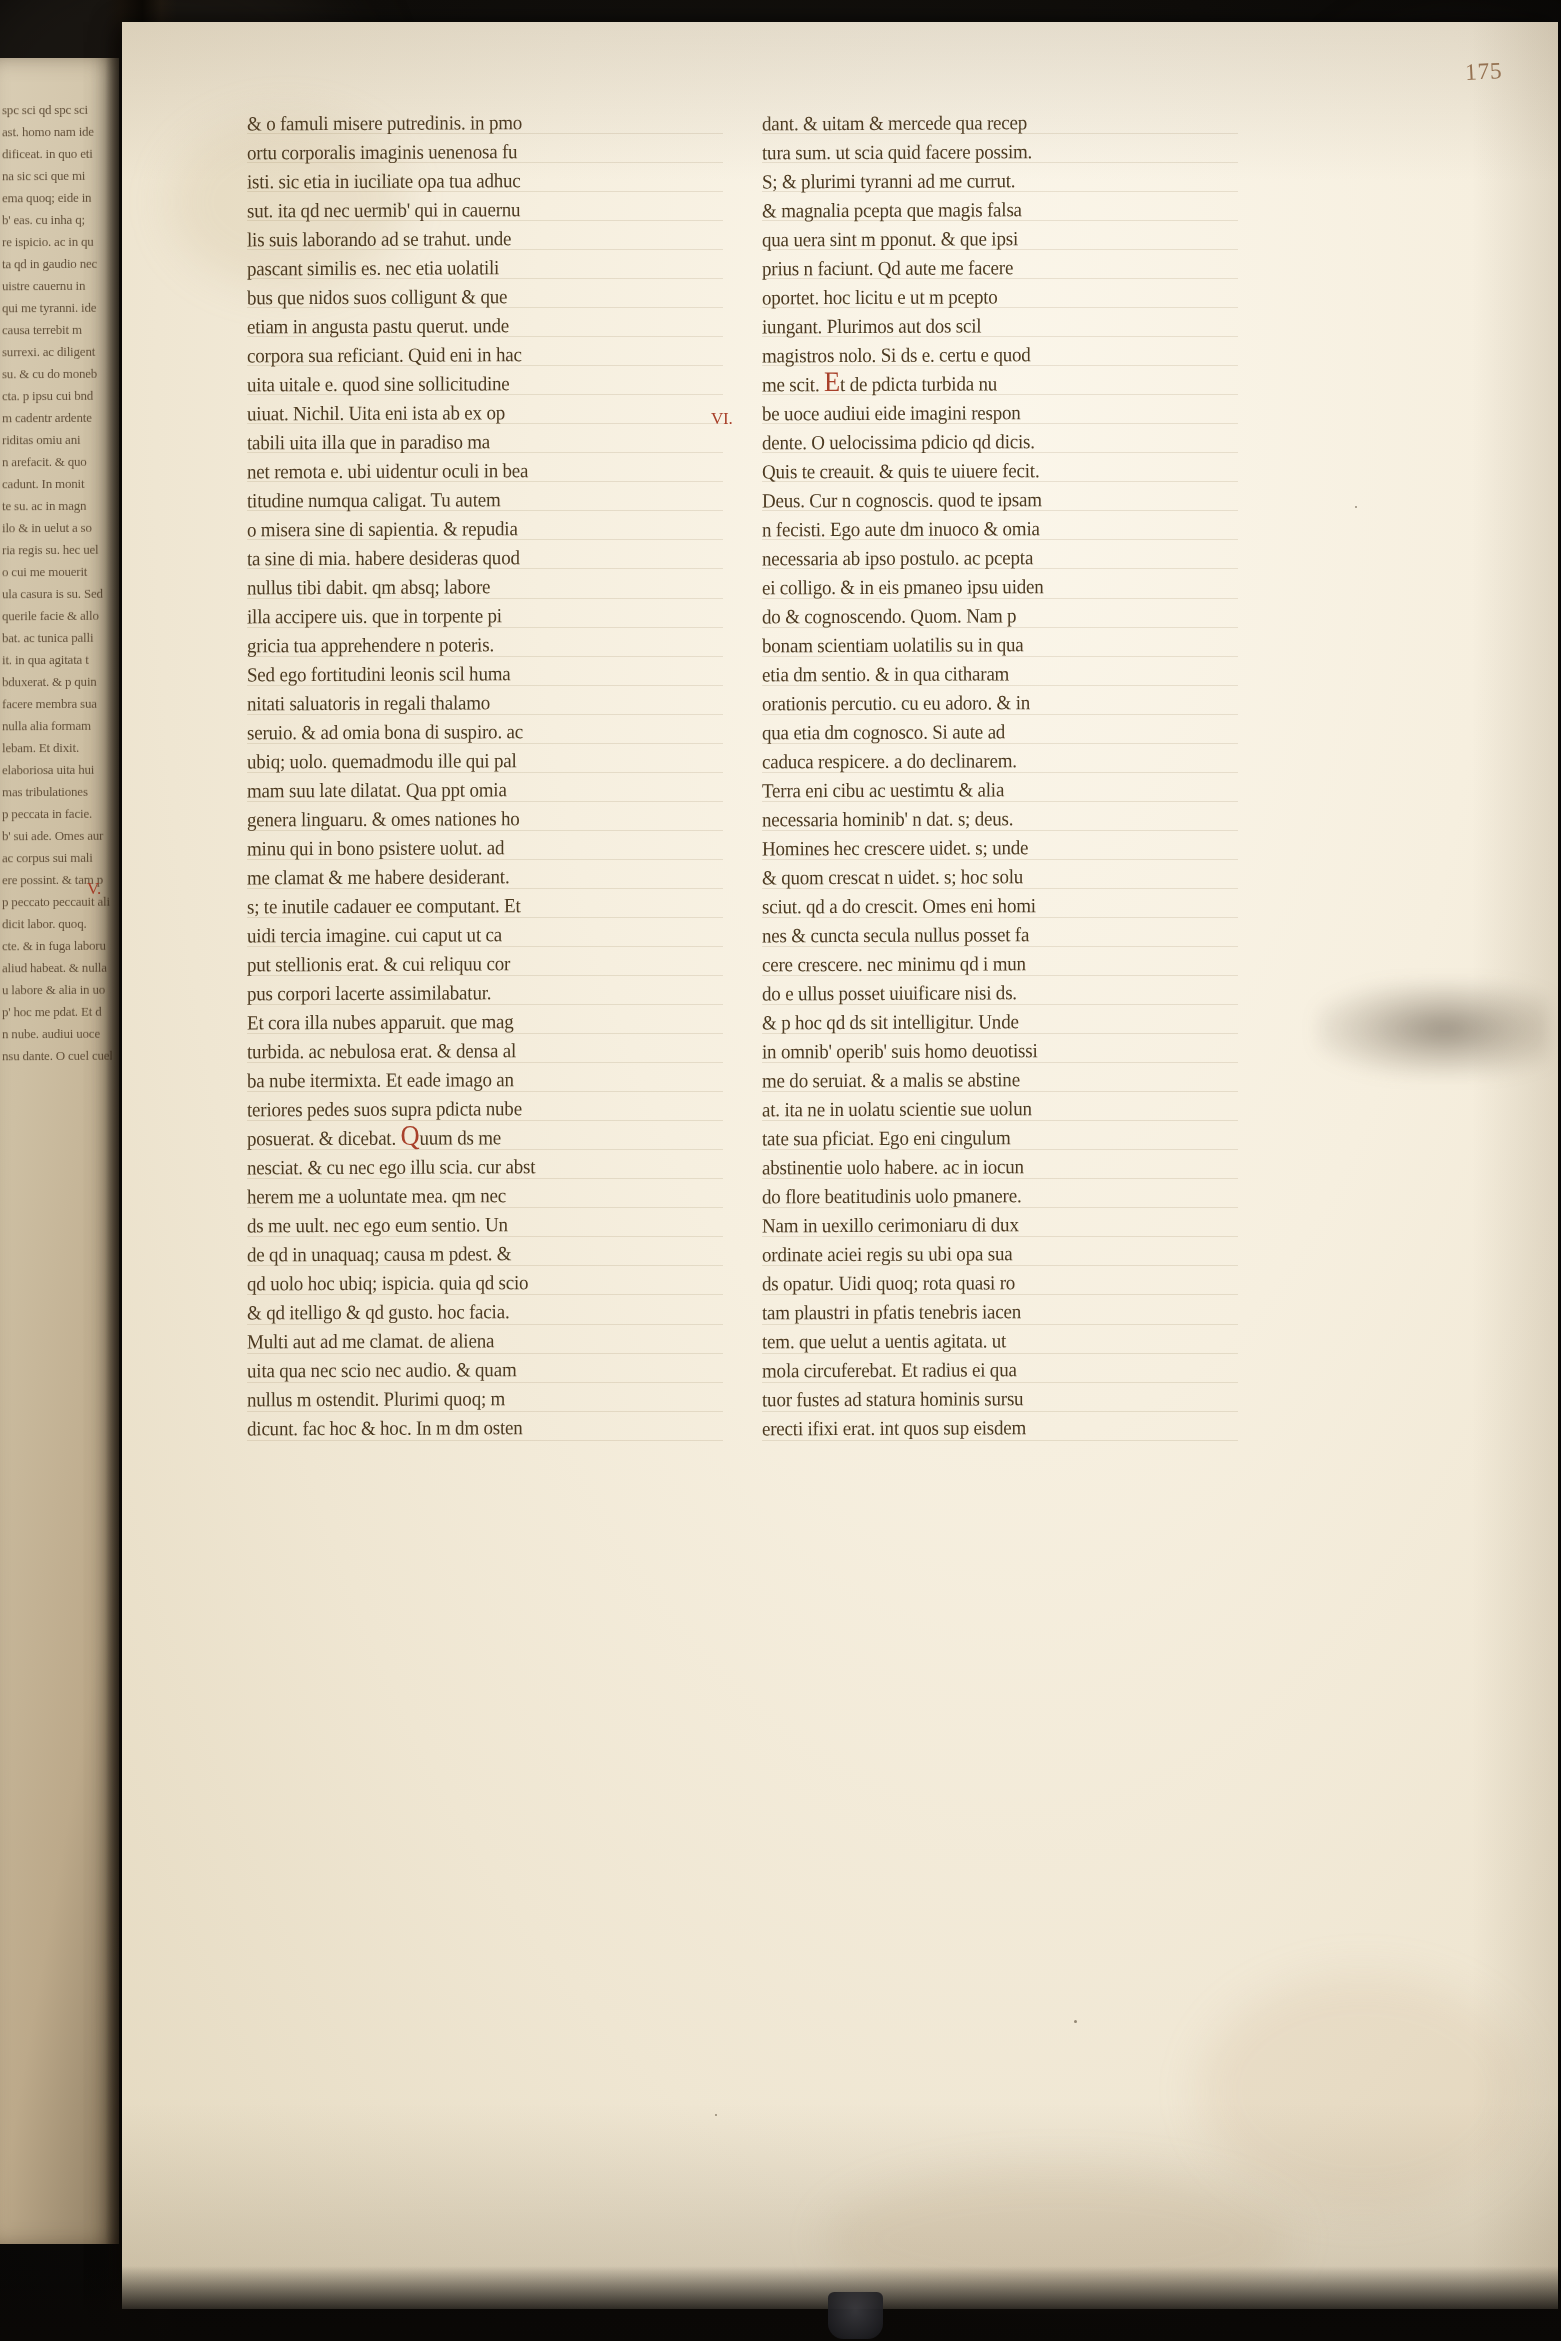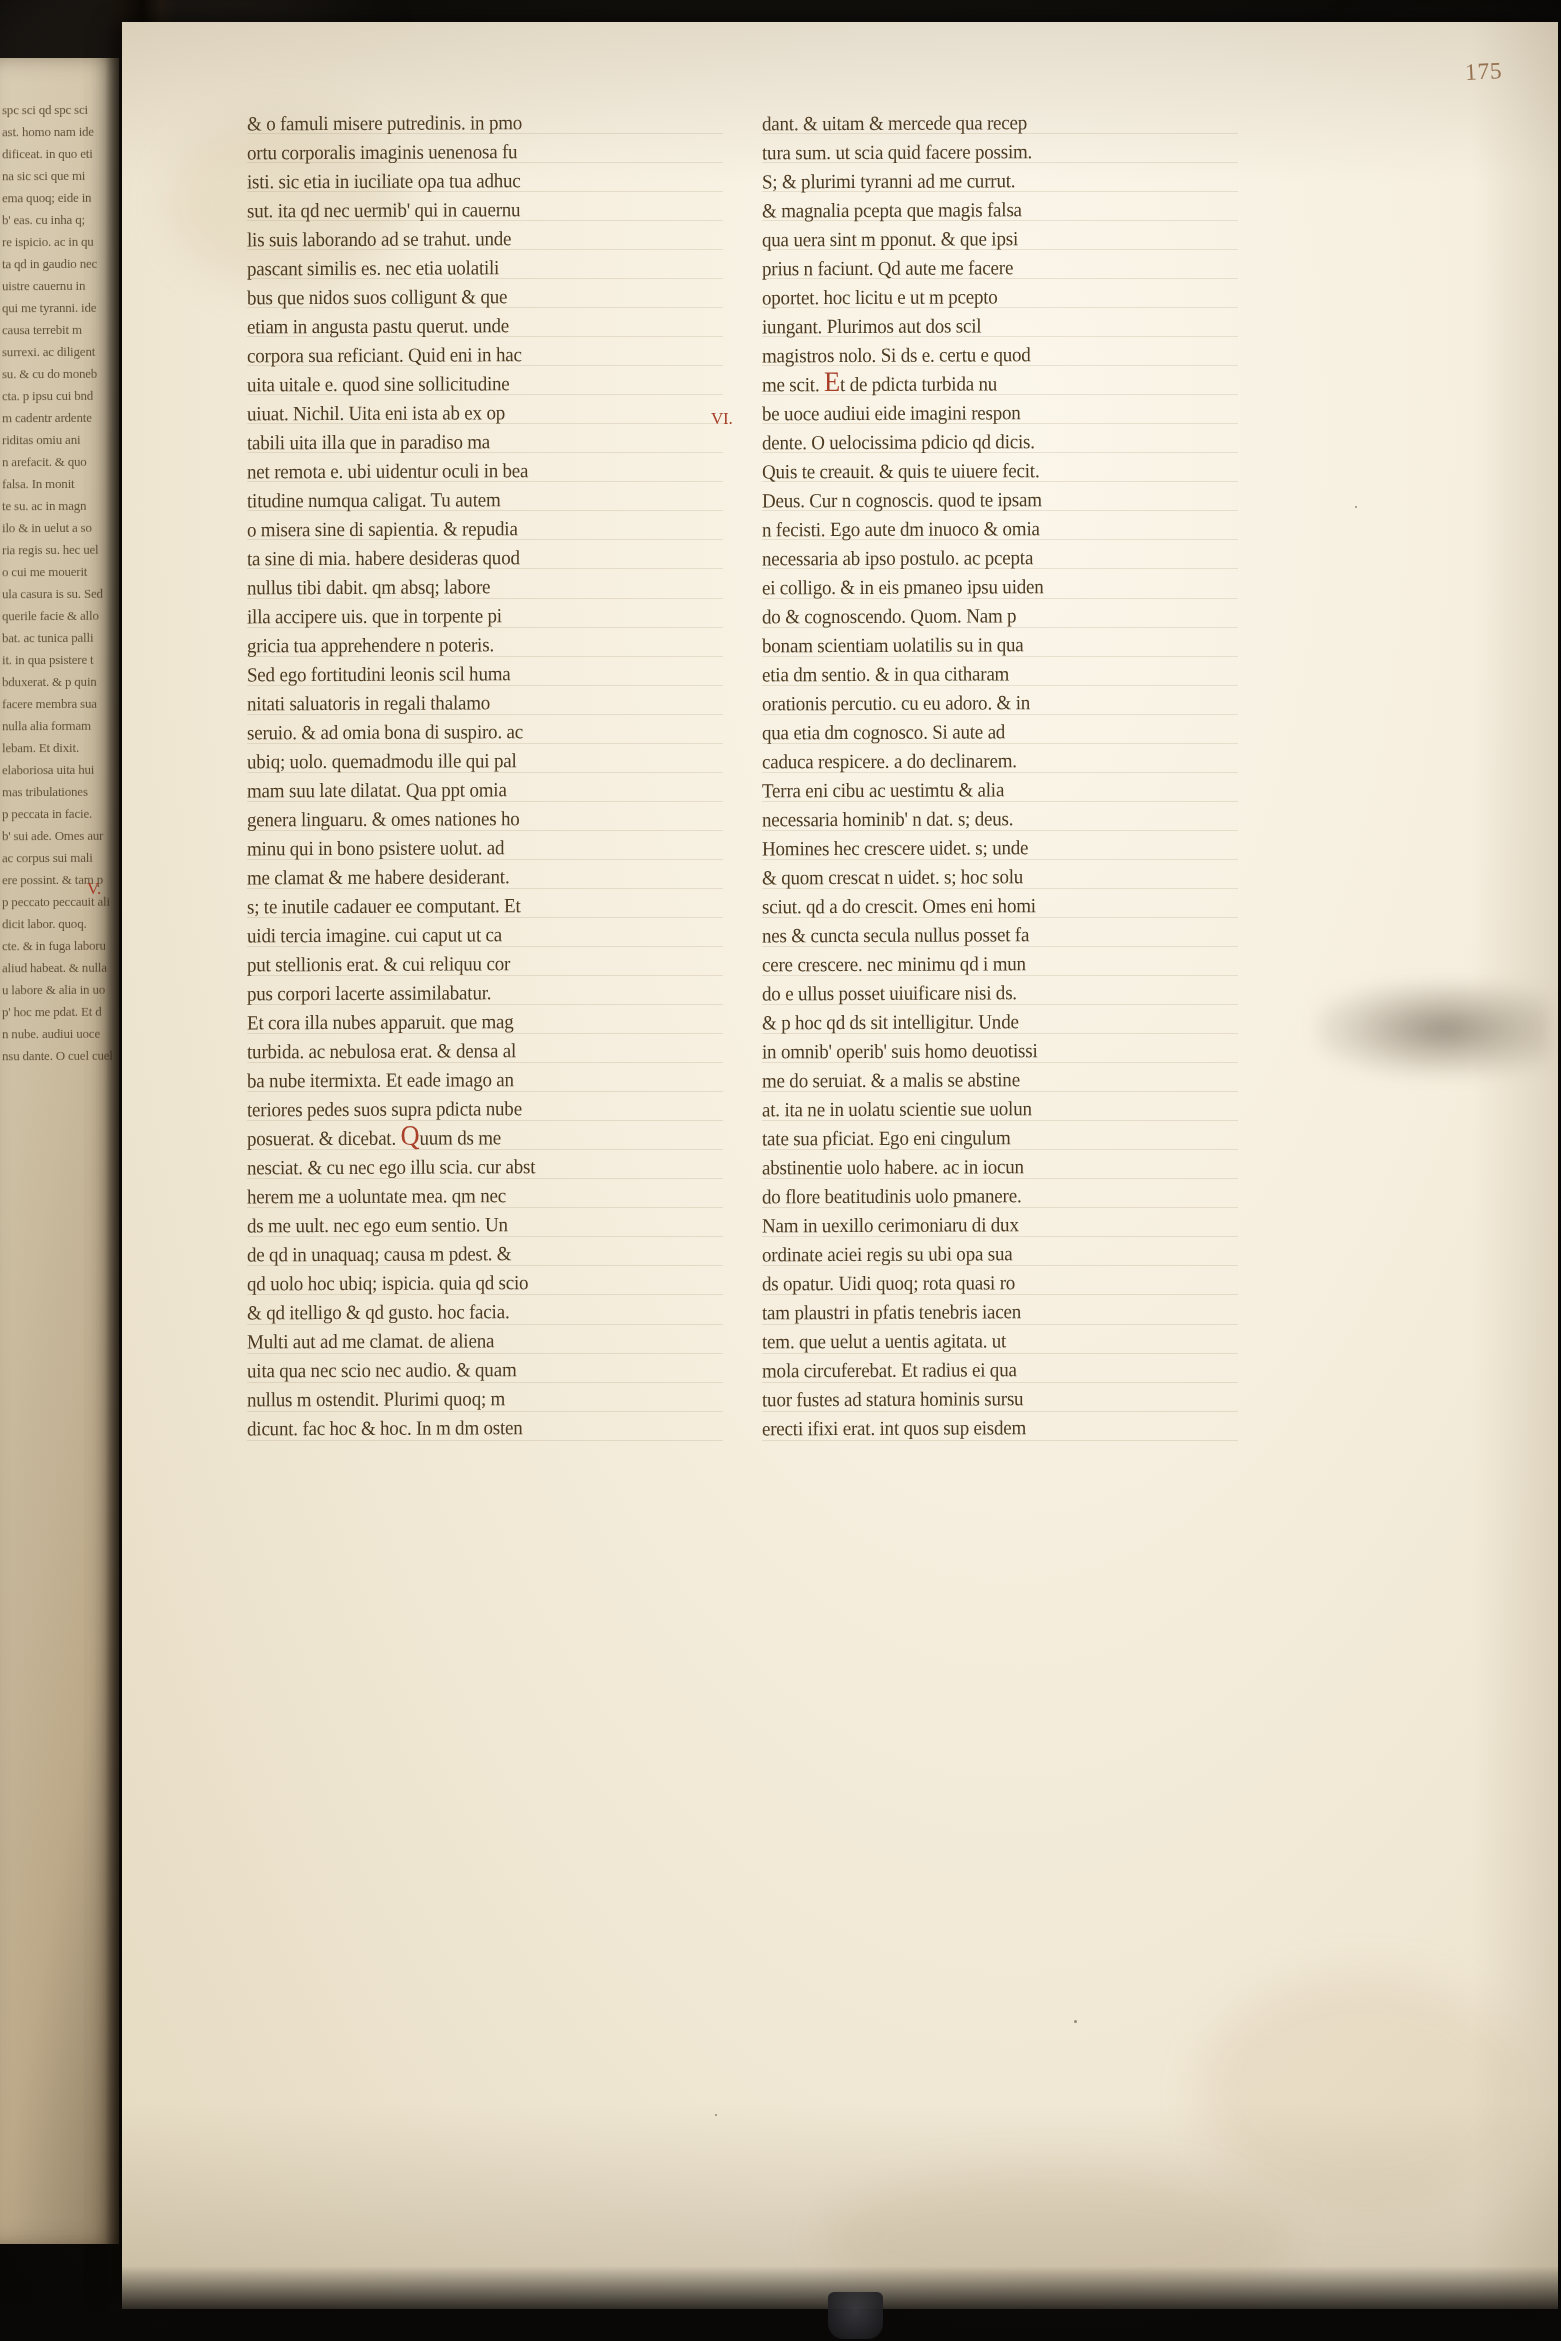--- a/index.html
+++ b/index.html
@@ -227,29 +227,29 @@
         <div>ta qd in gaudio nec</div>
         <div>uistre cauernu in</div>
         <div>qui me tyranni. ide</div>
         <div>causa terrebit m</div>
         <div>surrexi. ac diligent</div>
         <div>su. &amp; cu do moneb</div>
         <div>cta. p ipsu cui bnd</div>
         <div>m cadentr ardente</div>
         <div>riditas omiu ani</div>
         <div>n arefacit. &amp; quo</div>
-        <div>falsa. In monit</div>
+        <div>cadunt. In monit</div>
         <div>te su. ac in magn</div>
         <div>ilo &amp; in uelut a so</div>
         <div>ria regis su. hec uel</div>
         <div>o cui me mouerit</div>
         <div>ula casura is su. Sed</div>
         <div>querile facie &amp; allo</div>
         <div>bat. ac tunica palli</div>
-        <div>it. in qua psistere t</div>
+        <div>it. in qua agitata t</div>
         <div>bduxerat. &amp; p quin</div>
         <div>facere membra sua</div>
         <div>nulla alia formam</div>
         <div>lebam. Et dixit.</div>
         <div>elaboriosa uita hui</div>
         <div>mas tribulationes</div>
         <div>p peccata in facie.</div>
         <div>b' sui ade. Omes aur</div>
         <div>ac corpus sui mali</div>
         <div>ere possint. &amp; tam p</div>

